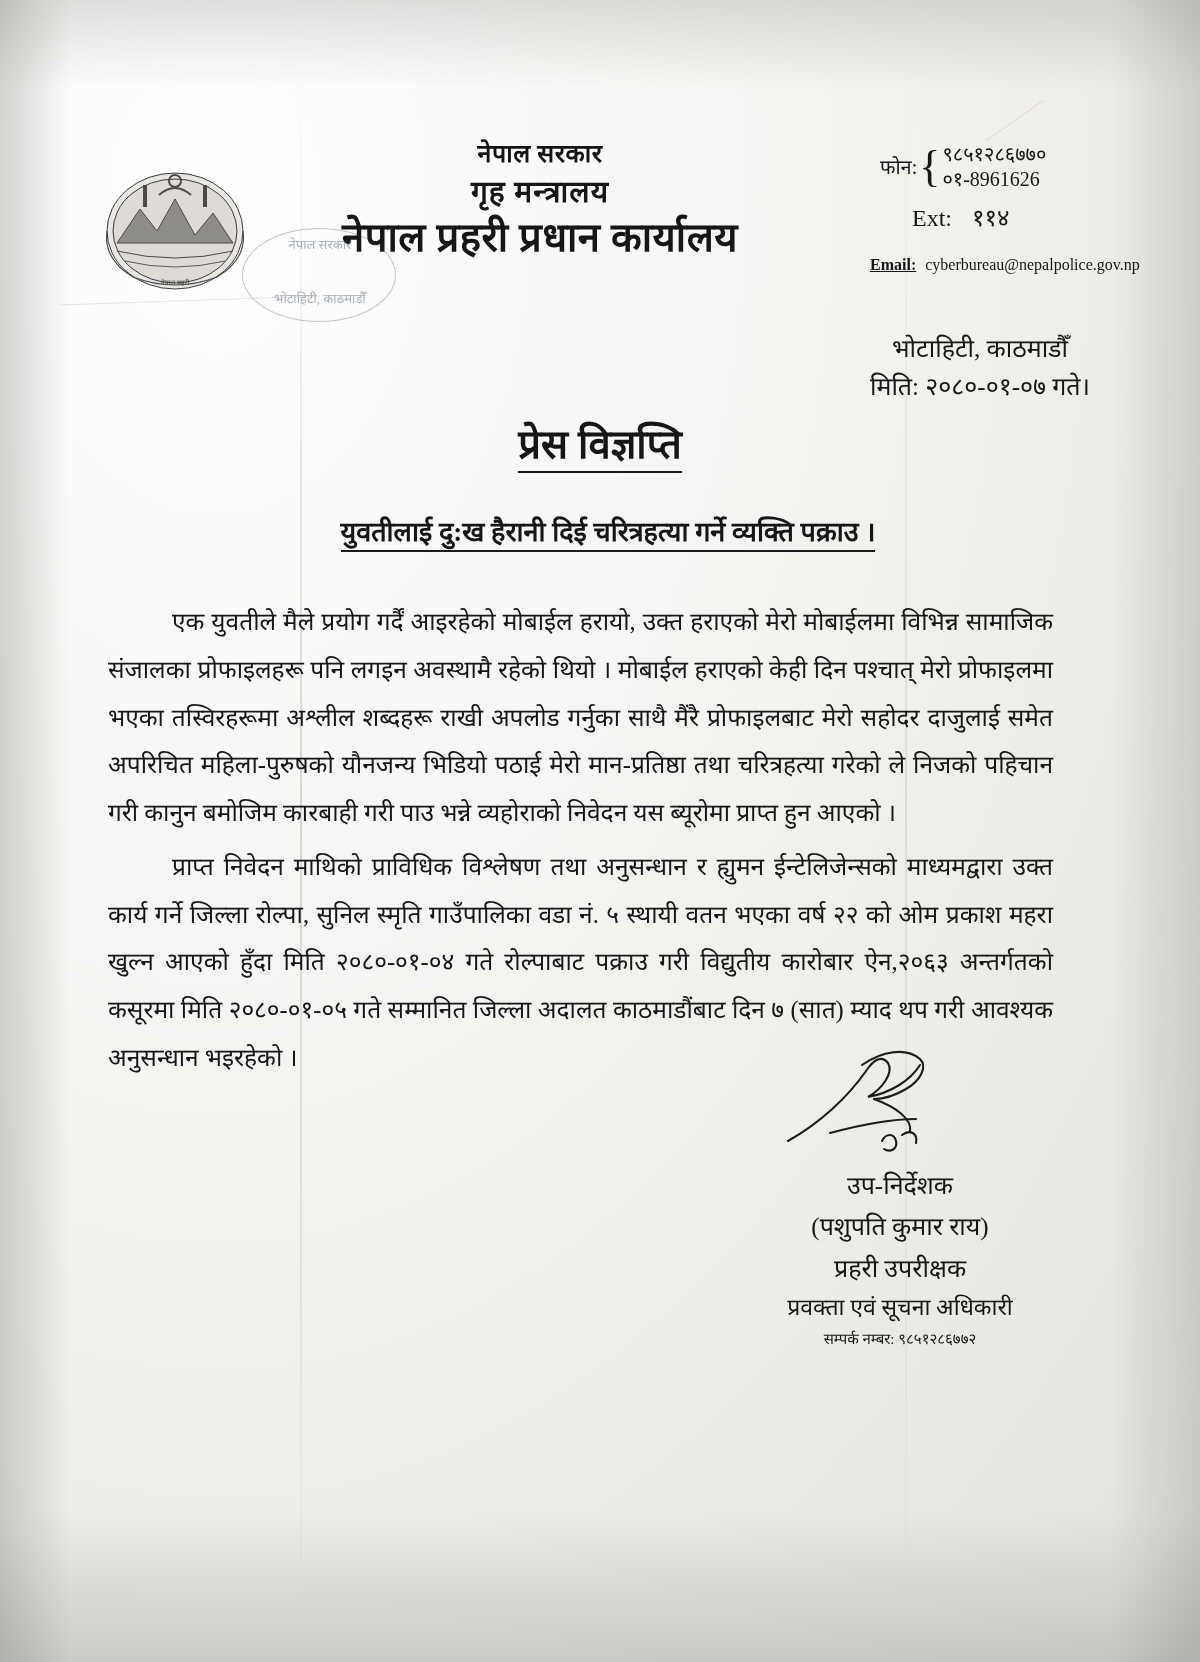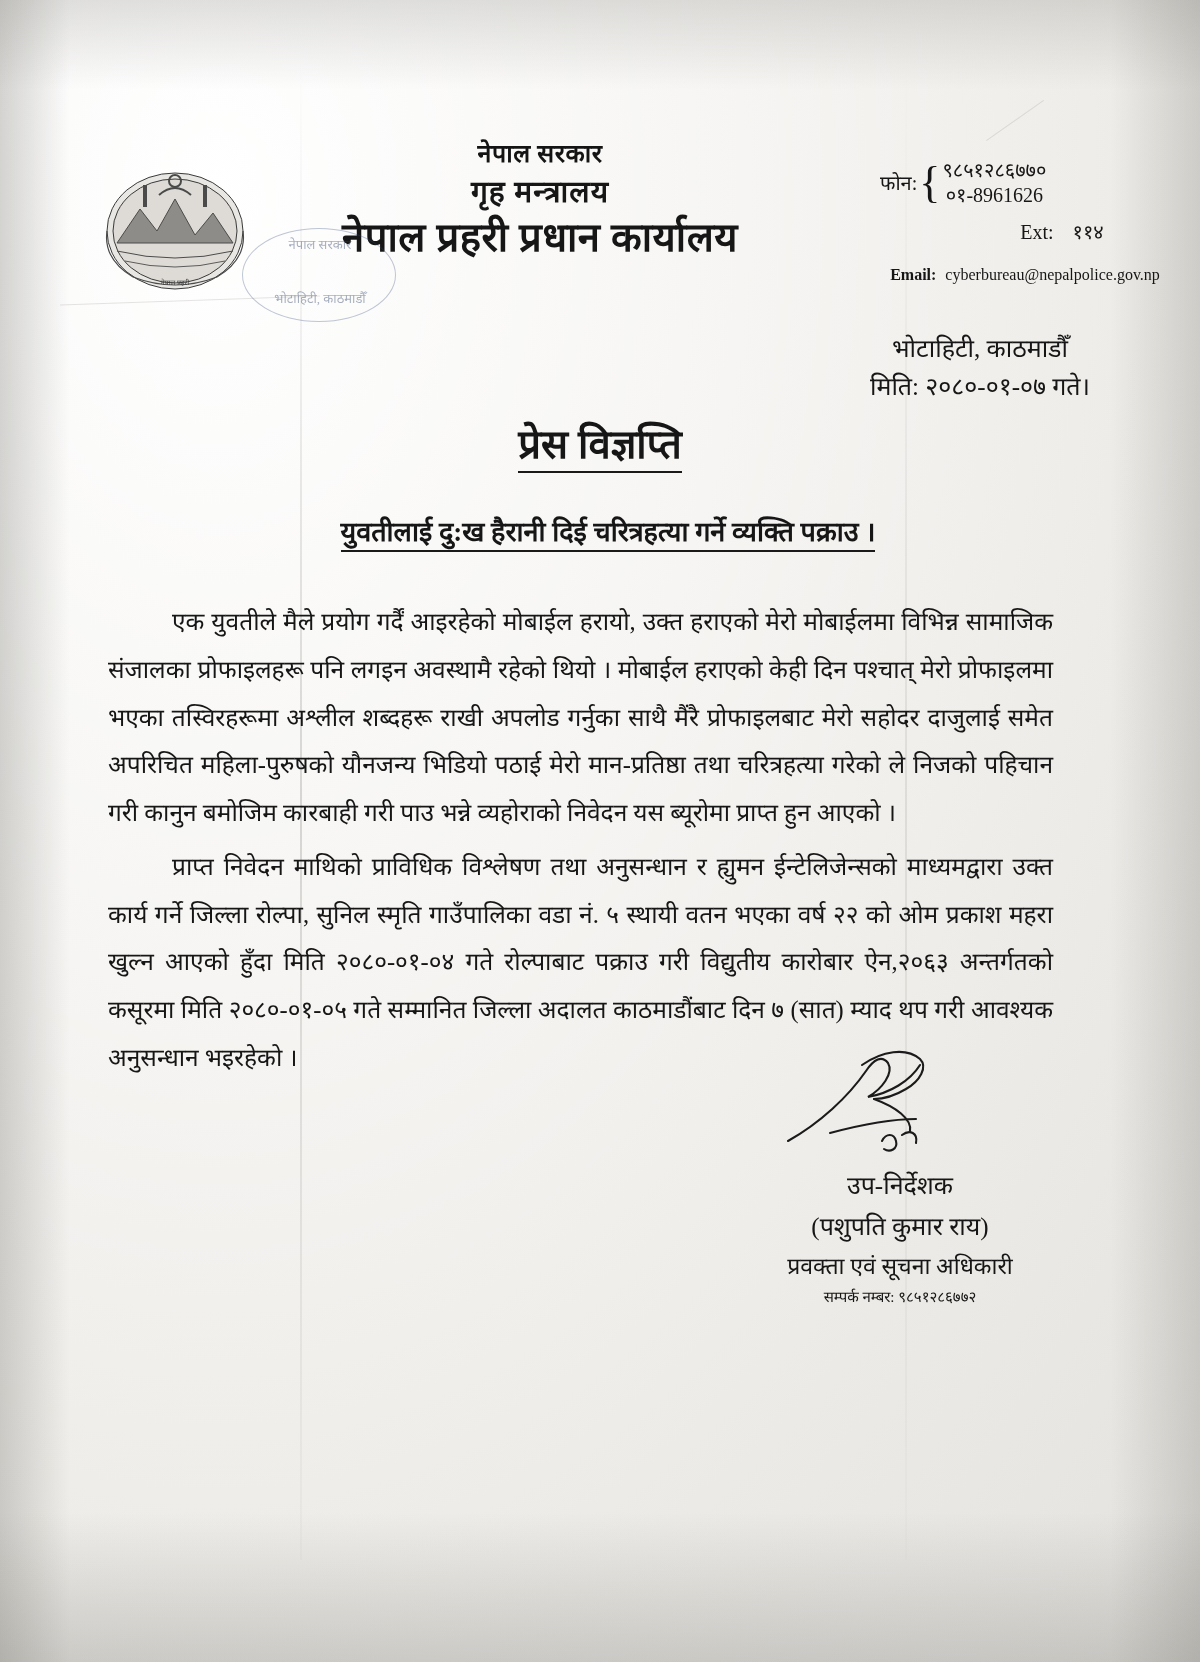--- a/index.html
+++ b/index.html
@@ -134,42 +134,41 @@
     width: 152px;
     height: 92px;
     border: 1.5px solid rgba(45,70,120,0.30);
     border-radius: 50%;
     pointer-events: none;
   }
 
   .contact-block {
     position: absolute;
     left: 880px;
-    top: 38px;
+    top: 22px;
     width: 300px;
     font-size: 18px;
     line-height: 1.4;
-    text-align: center;
   }
   .phone-row {
     display: flex;
     align-items: center;
   }
   .phone-label { font-size: 20px; }
   .brace {
     font-size: 44px;
     line-height: 34px;
     margin: 0 2px 0 2px;
     font-family: "Liberation Serif", serif;
   }
   .phone-nums { font-size: 20px; line-height: 1.25; }
   .ext-row {
     margin-top: 10px;
-    margin-left: 64px;
-    font-size: 20px;
+    margin-left: 32px;
+    font-size: 24px;
   }
   .email-row {
     margin-top: 18px;
     margin-left: -10px;
     font-size: 16px;
     font-family: "Liberation Serif", serif;
   }
 
   .addr-block {
     position: absolute;
@@ -307,21 +306,21 @@
         <span class="phone-nums">
           <div>९८५१२८६७७०</div>
           <div>०१-8961626</div>
         </span>
       </div>
       <div class="ext-row">
         <span>Ext:</span>
         <span style="margin-left:14px;">११४</span>
       </div>
       <div class="email-row">
-        <span style="font-weight:700;">Email:</span>
+        <span style="font-weight:700;text-decoration:underline;">Email:</span>
         <span style="margin-left:5px;">cyberbureau@nepalpolice.gov.np</span>
       </div>
     </div>
 
     <div class="addr-block">
       <div>भोटाहिटी, काठमाडौँ</div>
       <div>मिति: २०८०-०१-०७ गते।</div>
     </div>
   </div>
 
@@ -346,17 +345,18 @@
           <path d="M92 20 C 112 6, 136 2, 150 14 C 158 22, 150 36, 136 44 C 126 50, 116 54, 104 54"></path>
           <path d="M104 54 C 126 62, 142 74, 140 86"></path>
           <path d="M60 88 C 90 80, 118 74, 146 74"></path>
           <path d="M112 96 c 4 -8, 12 -8, 14 0 c 2 8, -6 12, -12 8"></path>
           <path d="M132 90 c 8 -6, 16 -2, 14 8"></path>
         </g>
       </svg>
     </div>
     <div class="sig-line">उप-निर्देशक</div>
     <div class="sig-name">(पशुपति कुमार राय)</div>
+    <div class="sig-rank">प्रहरी उपरीक्षक</div>
     <div class="sig-role">प्रवक्ता एवं सूचना अधिकारी</div>
     <div class="sig-contact">सम्पर्क नम्बर: ९८५१२८६७७२</div>
   </div>
 
 </div>
 
 </body></html>

